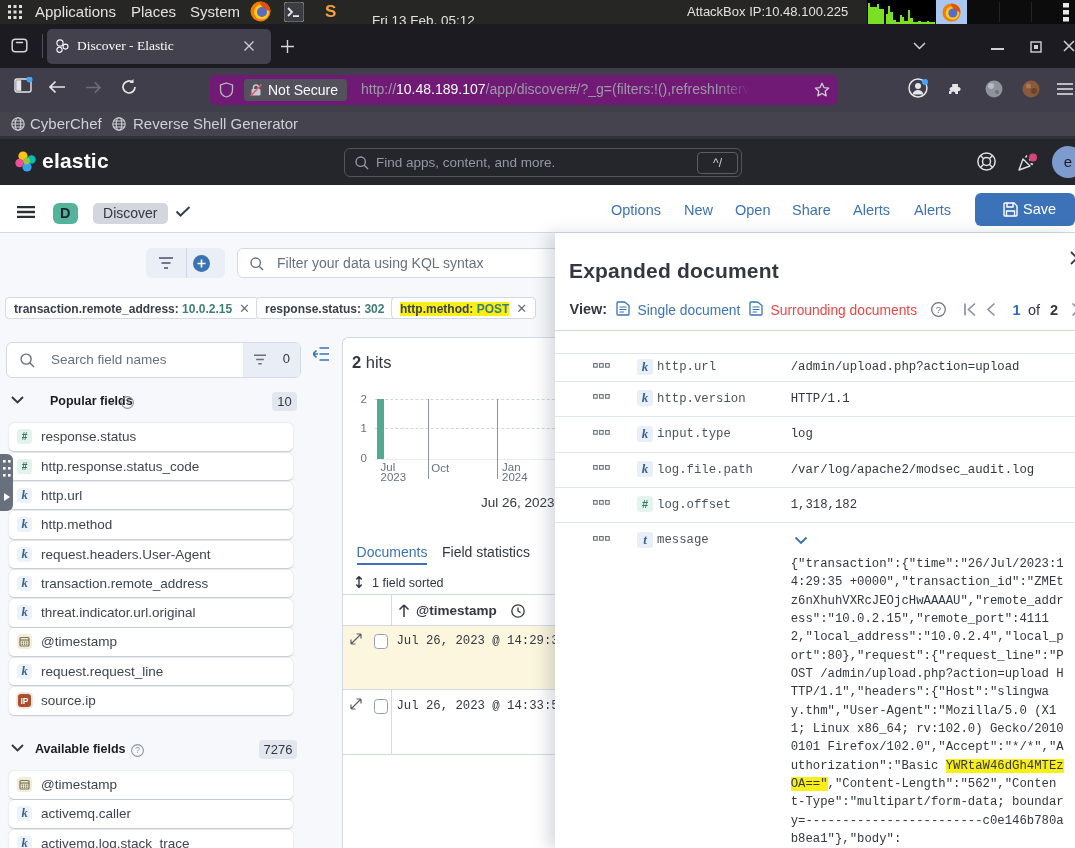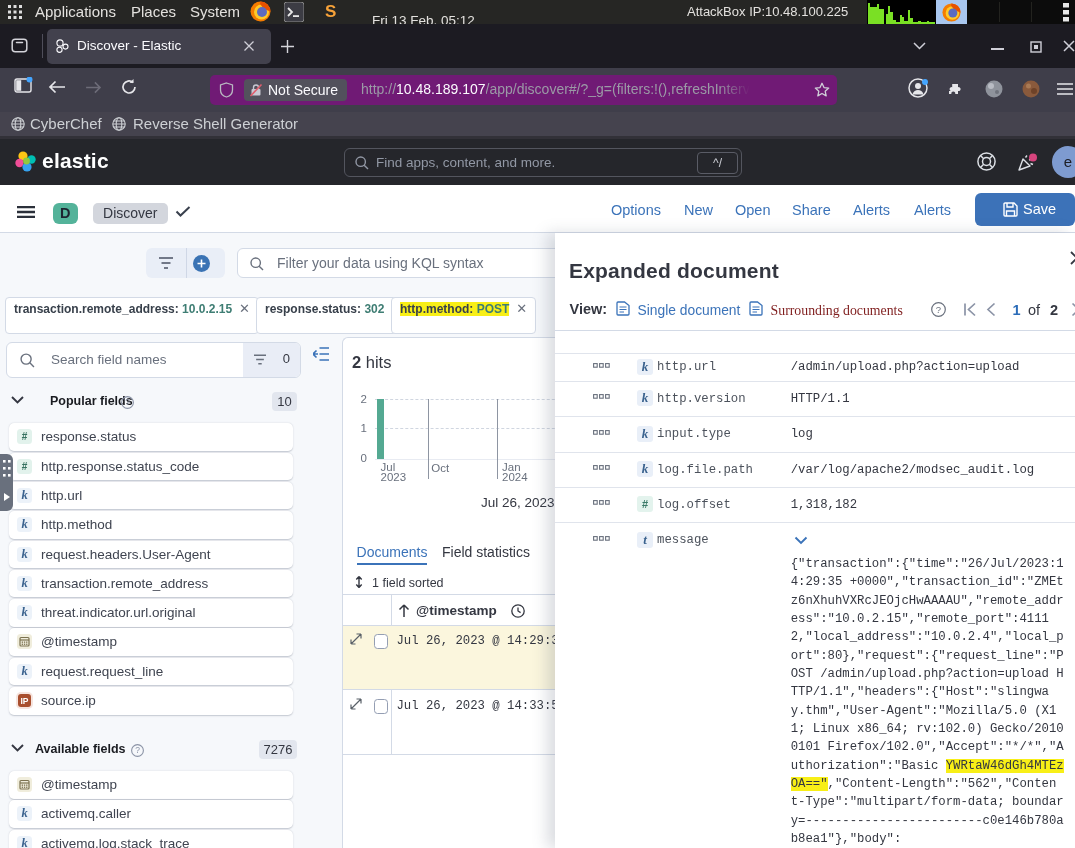--- a/index.html
+++ b/index.html
@@ -6,21 +6,21 @@
   html,body { width:1075px; height:848px; overflow:hidden; }
   body { font-family:"Liberation Sans", sans-serif; }
   #root { position:relative; width:1075px; height:848px; background:#fff; overflow:hidden; }
   .abs { position:absolute; }
   .mono { font-family:"Liberation Mono", monospace; }
   svg { display:block; }
 
   #sysbar { left:0; top:0; width:1075px; height:24px; background:#262624; color:#e3e1de; font-size:15px; }
   #sysbar .itm { position:absolute; top:3px; }
 
-  #tabbar { left:0; top:24px; width:1075px; height:44px; background:#1c1b22; }
+  #tabbar { left:0; top:24px; width:1075px; height:44px; background:#1c1b22;font-family:Liberation Serif, serif; }
   #tab1 { position:absolute; left:47px; top:5px; width:224px; height:35px; background:#42414d; border-radius:5px; color:#fbfbfe; font-size:13.5px; }
 
   #urlrow { left:0; top:68px; width:1075px; height:44px; background:#3f3e4a; }
   #urlfield { position:absolute; left:210px; top:7px; width:627px; height:30px; background:#701a75; border-radius:5px; }
   #nschip { position:absolute; left:34px; top:4px; height:22px; background:#52515c; border-radius:4px; color:#fbfbfe; font-size:14px; line-height:22px; padding:0 9px 0 24px; }
 
   #bmrow { left:0; top:112px; width:1075px; height:24px; background:#45434e; color:#cdd0d4; font-size:15px; }
   #bmdark { left:0; top:136px; width:1075px; height:3px; background:#323138; }
 
   #ehdr { left:0; top:139px; width:1075px; height:46px; background:#25262b; }
@@ -28,21 +28,21 @@
 
   #topnav { left:0; top:185px; width:1075px; height:48px; background:#fff; border-bottom:1px solid #d3dae6; }
   .navlink { position:absolute; top:17px; color:#3b73b9; font-size:14.5px; }
 
   #kbody { left:0; top:233px; width:1075px; height:615px; background:#f6f8fb; }
 
   #dvchip { position:absolute; left:5px; top:15px; width:129px; height:30px; background:#d9e6f6; border-radius:6px; color:#36538c; font-weight:bold; font-size:14px; line-height:30px; padding-left:14px; }
   #fgroup { position:absolute; left:146px; top:15px; width:79px; height:30px; background:#e9eef7; border-radius:6px; }
   #kqlbox { position:absolute; left:237px; top:15px; width:560px; height:30px; background:#fff; border:1px solid #d3dae6; border-radius:6px; color:#69707d; font-size:14px; line-height:28px; }
 
-  .pill { position:absolute; top:64px; height:37px; background:#fff; border:1px solid #d3dae6; border-radius:4px; font-size:12px; line-height:22px; padding:0 8px; color:#38404b; font-weight:bold; white-space:nowrap; }
+  .pill { position:absolute; top:64px; height:22px; background:#fff; border:1px solid #d3dae6; border-radius:4px; font-size:12px; line-height:22px; padding:0 8px; color:#38404b; font-weight:bold; white-space:nowrap; }
   .pill .val { color:#3e7d73; }
   .pill .x { color:#69707d; font-weight:normal; margin-left:7px; font-size:13px; }
 
   #fsearch { position:absolute; left:6px; top:109px; width:295px; height:36px; background:#fff; border:1px solid #d3dae6; border-radius:6px; overflow:hidden; }
   .fitem { position:absolute; left:9px; width:284px; height:27.5px; background:#fff; border-radius:5px; box-shadow:0 0.7px 1.4px rgba(100,110,130,.35); font-size:13.5px; color:#3f4450; line-height:27.5px; }
   .tok { position:absolute; left:8px; top:6px; width:15px; height:15px; border-radius:3.5px; font-size:10px; font-weight:bold; text-align:center; line-height:15px; }
   .tok.k { background:#ecf2f9; color:#3a628e; font-family:"Liberation Serif",serif; font-style:italic; font-size:12.5px; line-height:14px; }
   .tok.n { background:#e2f2ec; color:#357160; line-height:15px; }
   .tok.ip { background:#a94f2e; color:#fff; font-size:8.5px; line-height:15px; box-shadow:0 0 0 2px #f6e4de; width:13px; height:13px; left:9px; top:7px; border-radius:3px;}
   .fitem .lbl { position:absolute; left:32px; }
@@ -527,21 +527,21 @@
       <div style="position:absolute;left:14.6px;top:68px;font-size:14.5px;font-weight:bold;color:#343741;">View:</div>
       <svg style="position:absolute;left:61px;top:68px" width="14" height="15" viewBox="0 0 14 15">
         <path d="M1 2a1 1 0 0 1 1-1h6.5L13 4.5V13a1 1 0 0 1-1 1H2a1 1 0 0 1-1-1z" fill="none" stroke="#3b73b9" stroke-width="1.3"></path>
         <path d="M3.5 6h7M3.5 8.5h7M3.5 11h4.5" stroke="#3b73b9" stroke-width="1.1"></path>
       </svg>
       <div style="position:absolute;left:82.6px;top:69.5px;font-size:13.8px;color:#3b73b9;">Single document</div>
       <svg style="position:absolute;left:194px;top:68px" width="14" height="15" viewBox="0 0 14 15">
         <path d="M1 2a1 1 0 0 1 1-1h6.5L13 4.5V13a1 1 0 0 1-1 1H2a1 1 0 0 1-1-1z" fill="none" stroke="#3b73b9" stroke-width="1.3"></path>
         <path d="M3.5 6h7M3.5 8.5h7M3.5 11h4.5" stroke="#3b73b9" stroke-width="1.1"></path>
       </svg>
-      <div style="position:absolute;left:215.6px;top:69.5px;font-size:13.8px;color:#7f1d1d;font-family:Liberation Serif, serif;">Surrounding documents</div>
+      <div style="position:absolute;left:215.6px;top:69.5px;font-size:13.8px;color:#ef4444;">Surrounding documents</div>
       <svg style="position:absolute;left:376px;top:69px" width="15" height="15" viewBox="0 0 15 15">
         <circle cx="7.5" cy="7.5" r="6.8" fill="none" stroke="#69707d" stroke-width="1.2"></circle>
         <text x="7.5" y="10.7" font-size="9.5" fill="#69707d" text-anchor="middle" font-family="Liberation Sans">?</text>
       </svg>
       <svg style="position:absolute;left:408px;top:68.5px" width="14" height="15" viewBox="0 0 14 15">
         <path d="M12 1.5L5.5 7.5l6.5 6M2 1.5v12" stroke="#8b93a6" stroke-width="1.7" fill="none"></path>
       </svg>
       <svg style="position:absolute;left:430px;top:68.5px" width="11" height="15" viewBox="0 0 11 15">
         <path d="M9.5 1.5l-6.5 6 6.5 6" stroke="#8b93a6" stroke-width="1.7" fill="none"></path>
       </svg>

